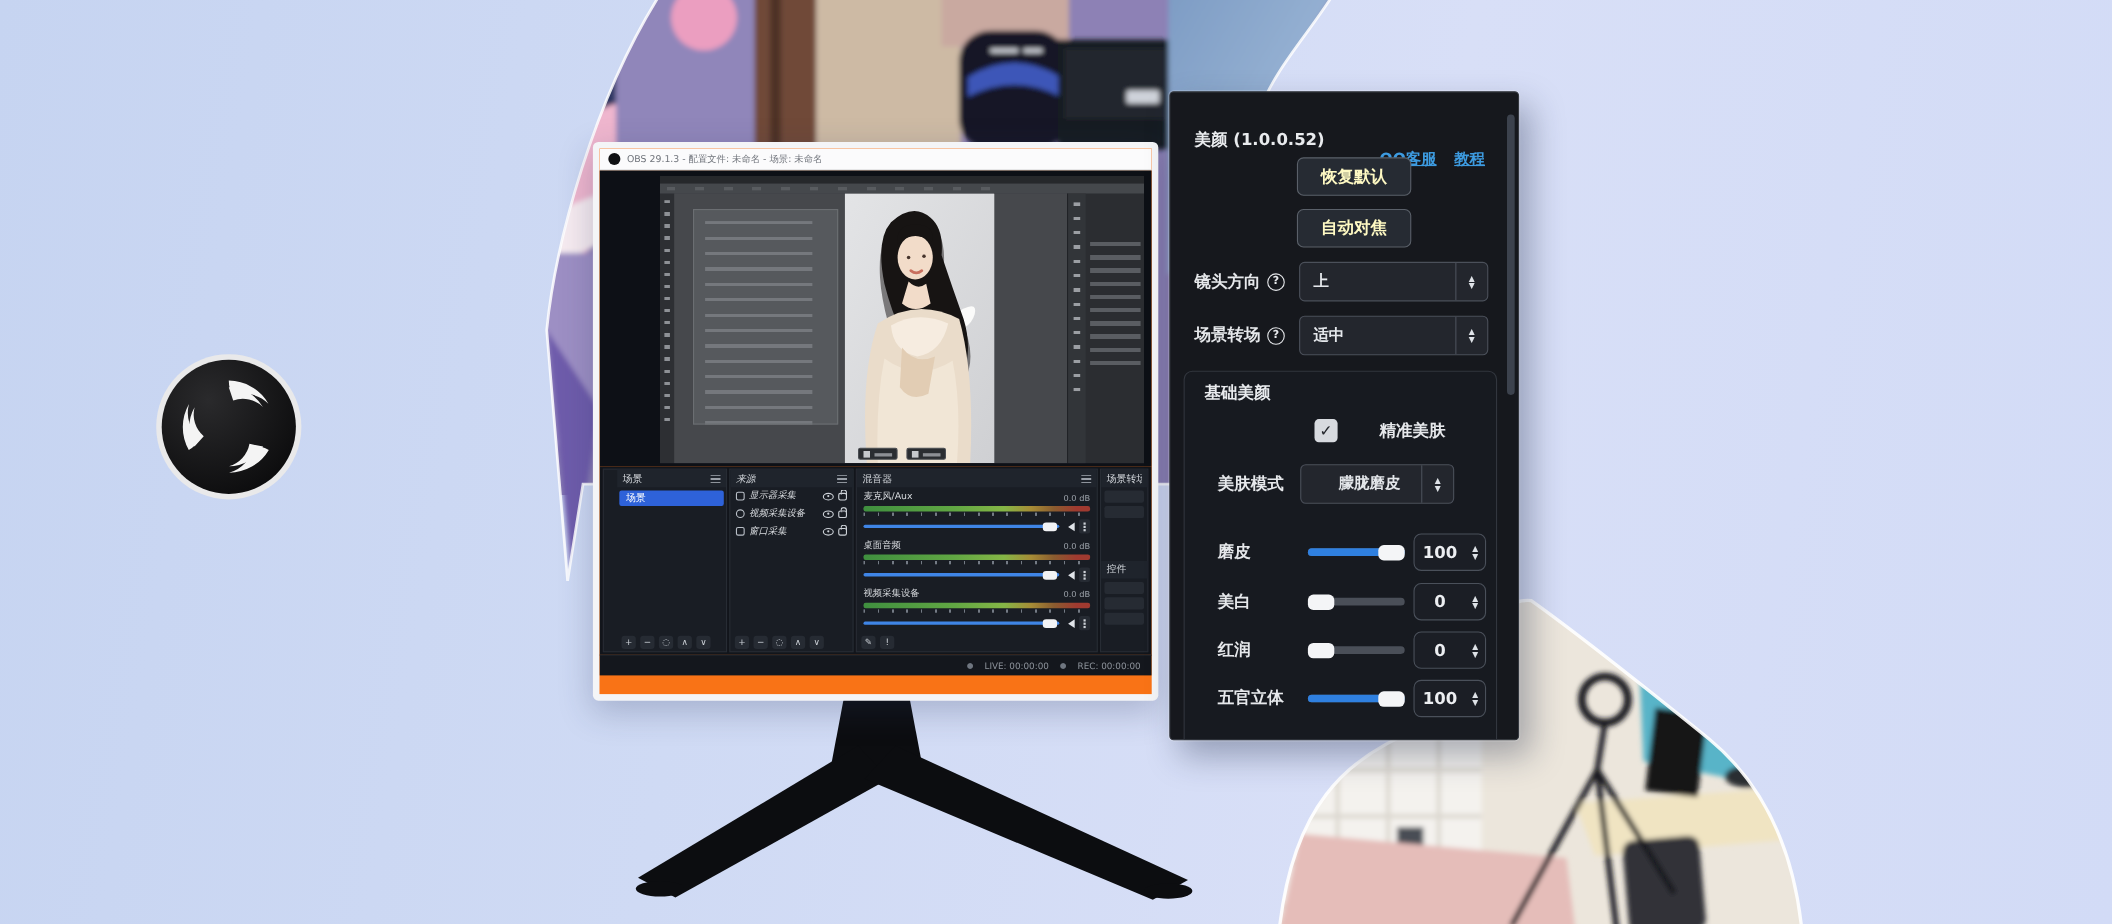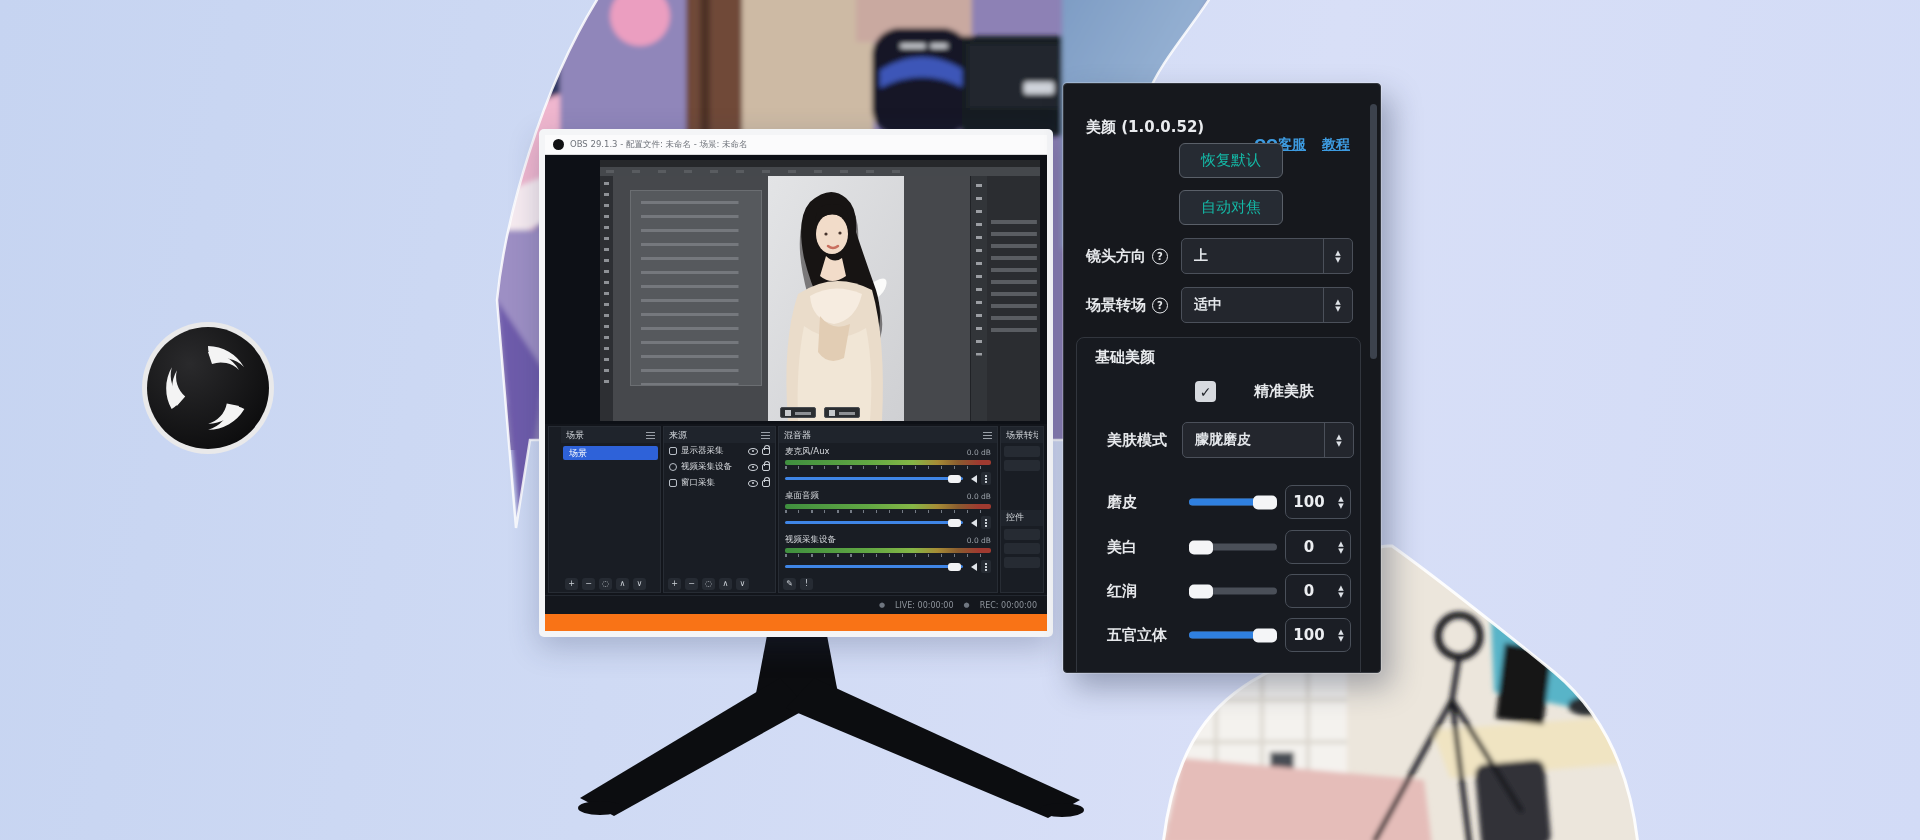--- a/index.html
+++ b/index.html
@@ -62,21 +62,21 @@
 
   
   #obs-docks { position:relative; height:171px; background:#12151b; display:flex; gap:2px; padding:2px 3px; }
   .dock { position:relative; background:#191d24; border:1px solid #272c34; display:flex; flex-direction:column; }
   .dock-header { height:16px; background:#1f242c; display:flex; align-items:center; justify-content:space-between;
                  padding:0 5px; }
   .dock-header .dh-label { font-size:9px; color:#d2d6db; white-space:nowrap; overflow:hidden; }
   .dh-icon { width:9px; height:7px;
              background:repeating-linear-gradient(#9aa0a8 0 1px,transparent 1px 3px); }
   #dock-scenes { width:113px;padding-left:12px; }
-  #dock-sources { width:113px; }
+  #dock-sources { width:113px;font-style:italic; }
   #dock-mixer { flex:1; }
   #dock-right { width:44px; }
   .dock-body { flex:1; position:relative; }
   .dock-toolbar { height:17px; display:flex; align-items:center; gap:4px; padding:0 4px; }
   .tbtn { width:13px; height:12px; background:#262b33; border-radius:3px; color:#cdd2d8;
           font-size:8px; line-height:12px; text-align:center; }
   .scene-row { margin:3px 2px; height:14px; background:#2e62d9; border-radius:2px;
                font-size:9px; color:#fff; line-height:14px; padding-left:6px; }
   .source-row { display:flex; align-items:center; height:16px; padding:0 5px; gap:4px; }
   .src-icon { width:8px; height:8px; border:1.2px solid #b9bfc7; border-radius:2px; flex:none; }
@@ -113,21 +113,21 @@
   
   #beauty-panel { left:1063px; top:83px; width:318px; height:590px; background:#16181d;
                   border:1px solid #34383f; border-radius:4px; overflow:hidden;
                   box-shadow:0 0 0 1px rgba(255,255,255,.22), 10px 14px 30px rgba(30,40,70,.35); }
   #bp-scrollbar { position:absolute; right:3px; top:14px; width:7px; height:560px; }
   #bp-scroll-thumb { position:absolute; top:6px; width:7px; height:255px; background:#3c424d; border-radius:4px; }
   #bp-header { position:absolute; left:22px; right:30px; top:16px; display:flex; align-items:center; }
   #bp-title { font-size:15px; font-weight:700; color:#e9ebee; flex:1; }
   .bp-link { font-size:14px; font-weight:700; color:#3d9be0; text-decoration:underline; margin-left:16px;margin-top:36px; }
   .bp-btn { position:absolute; left:115px; width:104px; height:35px; background:#262b33;
-            border:1px solid #5a6069; border-radius:6px; color:#14b8a6; font-size:15px; font-weight:400;
+            border:1px solid #5a6069; border-radius:6px; color:#fef9c3; font-size:15px; font-weight:700;
             display:flex; align-items:center; justify-content:center; }
   #bp-btn-restore { top:59px; }
   #bp-btn-autofocus { top:106px; }
   .bp-row { position:absolute; left:0; width:100%; height:36px; }
   .bp-label { position:absolute; left:22px; top:50%; transform:translateY(-50%); font-size:15px;
               font-weight:600; color:#e6e8eb; display:flex; align-items:center; gap:6px; white-space:nowrap; }
   .help { width:16px; height:16px; border:1.6px solid #e6e8eb; border-radius:50%; font-size:10px;
           font-weight:700; color:#e6e8eb; display:flex; align-items:center; justify-content:center; }
   .combo { position:absolute; left:117px; top:0; width:172px; height:36px; background:#23262d;
            border:1px solid #4b505a; border-radius:5px; display:flex; align-items:center; }
@@ -140,21 +140,21 @@
   #bp-group { position:absolute; left:12px; top:253px; width:285px; height:360px;
               border:1px solid #32363e; border-radius:8px; background:#171a20; }
   #bp-group-title { position:absolute; left:18px; top:10px; font-size:15px; font-weight:700; color:#e9ebee; }
   #bp-check-row { position:absolute; left:118px; top:43px; display:flex; align-items:center; gap:9px; }
   #bp-checkbox { width:21px; height:21px; background:#d7dadf; border-radius:4px; display:flex;
                  align-items:center; justify-content:center; }
   #bp-checkbox .check { font-size:14px; font-weight:700; color:#23262c; line-height:1; }
   #bp-check-label { font-size:15px; font-weight:600; color:#e6e8eb;margin-left:29px; }
   #bp-mode-row { position:absolute; left:0; top:84px; width:100%; height:36px; }
   #bp-mode-row .bp-label { left:30px; }
-  #bp-mode-row .combo { left:105px; width:172px; }
+  #bp-mode-row .combo { left:105px; width:140px;padding-left:22px; }
   .slider-row { position:absolute; left:0; width:100%; height:34px; }
   .slider-row .bp-label { left:30px; }
   .h-slider { position:absolute; left:112px; top:50%; transform:translateY(-50%); width:88px; height:7px;
               background:#4a4f58; border-radius:4px; }
   .h-slider .fill { position:absolute; left:0; top:0; height:7px; background:#2f80e0; border-radius:4px; }
   .h-slider .handle { position:absolute; top:-3.5px; width:24px; height:14px; background:#f4f5f7;
               border-radius:5px; }
   .spin { position:absolute; left:208px; top:50%; transform:translateY(-50%); width:66px; height:34px;
           border:1.5px solid #4a505a; border-radius:7px; background:#1b1e25; display:flex; align-items:center; }
   .spin .spin-value { flex:1; text-align:center; font-size:15px; font-weight:700; color:#eceef1; }

